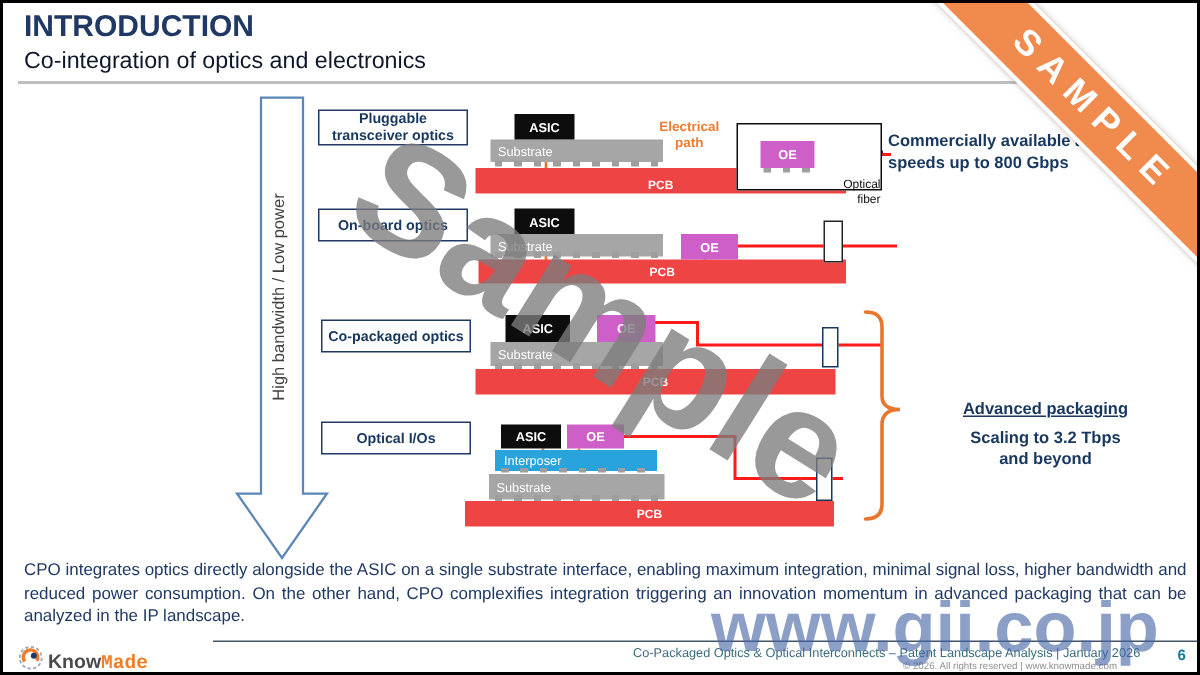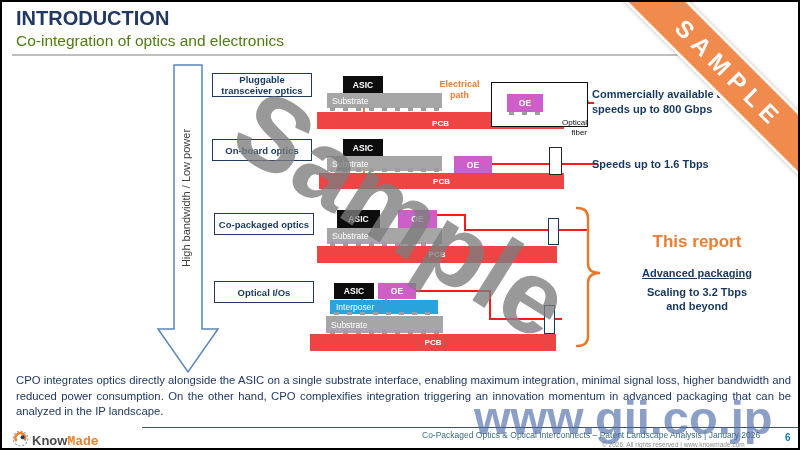--- a/index.html
+++ b/index.html
@@ -1,21 +1,21 @@
 <!DOCTYPE html>
 <html><head>
 <meta charset="utf-8">
 <style>
   html,body{margin:0;padding:0;background:#e8e8e8;}
   *{box-sizing:border-box;font-family:"Liberation Sans",sans-serif;}
   #slide{position:relative;width:800px;height:450px;background:#fff;border:2px solid #000;overflow:hidden;}
   .abs{position:absolute;}
   
   .title{left:14px;top:5px;font-size:20px;font-weight:bold;color:#203864;}
-  .subtitle{left:14px;top:30px;font-size:15.5px;color:#4d7c0f;}
+  .subtitle{left:14px;top:30px;font-size:15.5px;color:#0f172a;}
   .title-rule{left:10px;top:52px;width:682px;height:2px;background:#bfbfbf;}
   
   .ribbon{left:587px;top:49px;width:280px;height:46px;background:#F08A4D;border-top:3px solid #fff;border-bottom:3px solid #fff;transform:rotate(45deg);text-align:center;line-height:40px;color:#fff;font-weight:bold;font-size:24px;letter-spacing:7px;z-index:6;box-shadow:0 0 4px rgba(0,0,0,.25);}
   
   .wm-sample{left:110px;top:152px;width:580px;height:120px;line-height:120px;text-align:center;font-size:104px;font-weight:bold;color:#7d7d7d;opacity:.78;transform:rotate(32deg);z-index:5;pointer-events:none;}
   .wm-gii{left:472px;top:388px;width:326px;font-size:47px;font-weight:bold;color:#4565a5;opacity:.62;z-index:7;pointer-events:none;white-space:nowrap;}
   
   .arrow-label{left:51px;top:188px;width:270px;height:16px;text-align:center;font-size:11px;color:#404040;transform:rotate(-90deg);}
   
   .lbox{border:1.5px solid #203864;background:#fff;color:#17375e;font-weight:bold;font-size:9.5px;text-align:center;display:flex;align-items:center;justify-content:center;line-height:11px;padding:1px;}
@@ -98,39 +98,37 @@
   <div class="abs bumps z2" style="left:507px;top:110px;width:32px;height:3px;"></div>
   <div class="abs tinytxt z2" style="left:543px;top:88px;width:42px;font-size:8px;">Optical fiber</div>
   <div class="abs note z2" style="left:590px;top:85px;width:155px;">Commercially available at speeds up to 800 Gbps</div>
 
   <div class="abs blk pcb z2" style="left:317px;top:171px;width:245px;height:16px;">PCB</div>
   <div class="abs blk sub z2" style="left:325px;top:154px;width:115px;height:15px;">Substrate</div>
   <div class="abs bumps z2" style="left:328px;top:166px;width:110px;"></div>
   <div class="abs blk asic z2" style="left:341px;top:137px;width:40px;height:17px;">ASIC</div>
   <div class="abs blk oe z2" style="left:452px;top:154px;width:38px;height:17px;">OE</div>
   <div class="abs conn z2" style="left:547px;top:145px;width:13px;height:28px;"></div>
-  <div class="abs note z2" style="left:590px;top:155px;white-space:nowrap;">Speeds up to 1.6 Tbps</div>
 
   <div class="abs blk pcb z2" style="left:315px;top:244px;width:240px;height:17px;">PCB</div>
   <div class="abs blk sub z2" style="left:325px;top:226px;width:115px;height:16px;">Substrate</div>
   <div class="abs bumps z2" style="left:328px;top:240px;width:110px;"></div>
   <div class="abs blk asic z2" style="left:335px;top:208px;width:43px;height:18px;">ASIC</div>
   <div class="abs blk oe z2" style="left:396px;top:208px;width:39px;height:18px;">OE</div>
   <div class="abs conn z2" style="left:546px;top:216px;width:11px;height:27px;border-color:#17375e;"></div>
 
   <div class="abs blk pcb z2" style="left:308px;top:332px;width:246px;height:17px;">PCB</div>
   <div class="abs blk sub z2" style="left:324px;top:314px;width:117px;height:17px;">Substrate</div>
   <div class="abs bumps z2" style="left:328px;top:328px;width:110px;"></div>
   <div class="abs blk inter z2" style="left:328px;top:298px;width:108px;height:14px;">Interposer</div>
   <div class="abs bumps z2" style="left:332px;top:310px;width:100px;height:3px;"></div>
   <div class="abs blk asic z2" style="left:332px;top:281px;width:40px;height:16px;">ASIC</div>
   <div class="abs blk oe z2" style="left:376px;top:281px;width:38px;height:16px;">OE</div>
   <div class="abs conn z2" style="left:542px;top:303px;width:11px;height:29px;border-color:#17375e;"></div>
 
-  <div class="abs report z2" style="left:610px;top:230px;width:170px;">This report</div>
   <div class="abs advpkg z2" style="left:610px;top:265px;width:170px;">Advanced packaging</div>
   <div class="abs scaling z2" style="left:635px;top:283px;width:120px;">Scaling to 3.2 Tbps and beyond</div>
 
   <div class="abs body-text z2">CPO integrates optics directly alongside the ASIC on a single substrate interface, enabling maximum integration, minimal signal loss, higher bandwidth and reduced power consumption. On the other hand, CPO complexifies integration triggering an innovation momentum in advanced packaging that can be analyzed in the IP landscape.</div>
 
   <div class="abs footer-rule"></div>
   <div class="abs logo">
     <span>
       <svg width="17" height="17">
         <circle cx="8.5" cy="8.5" r="7.3" fill="none" stroke="#9aa7b8" stroke-width="1.2" stroke-dasharray="2.2,1.6"></circle>

